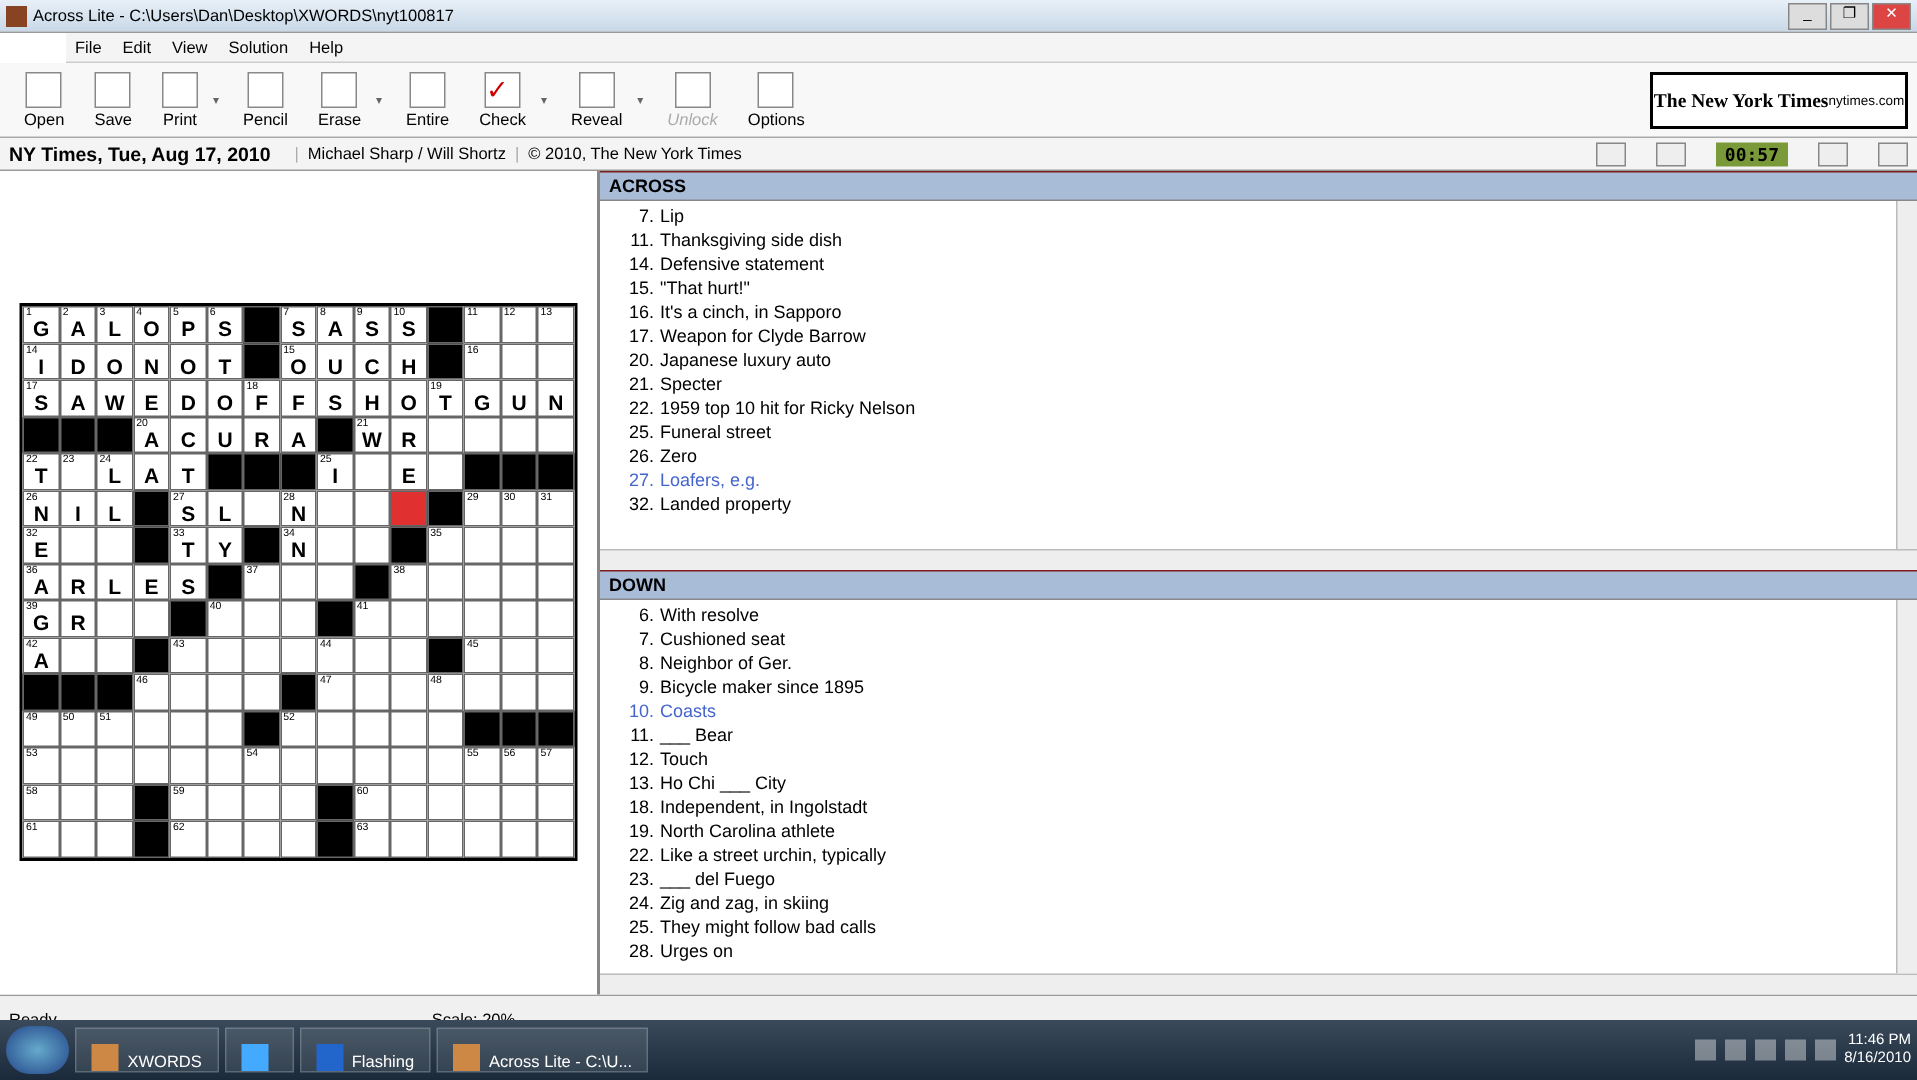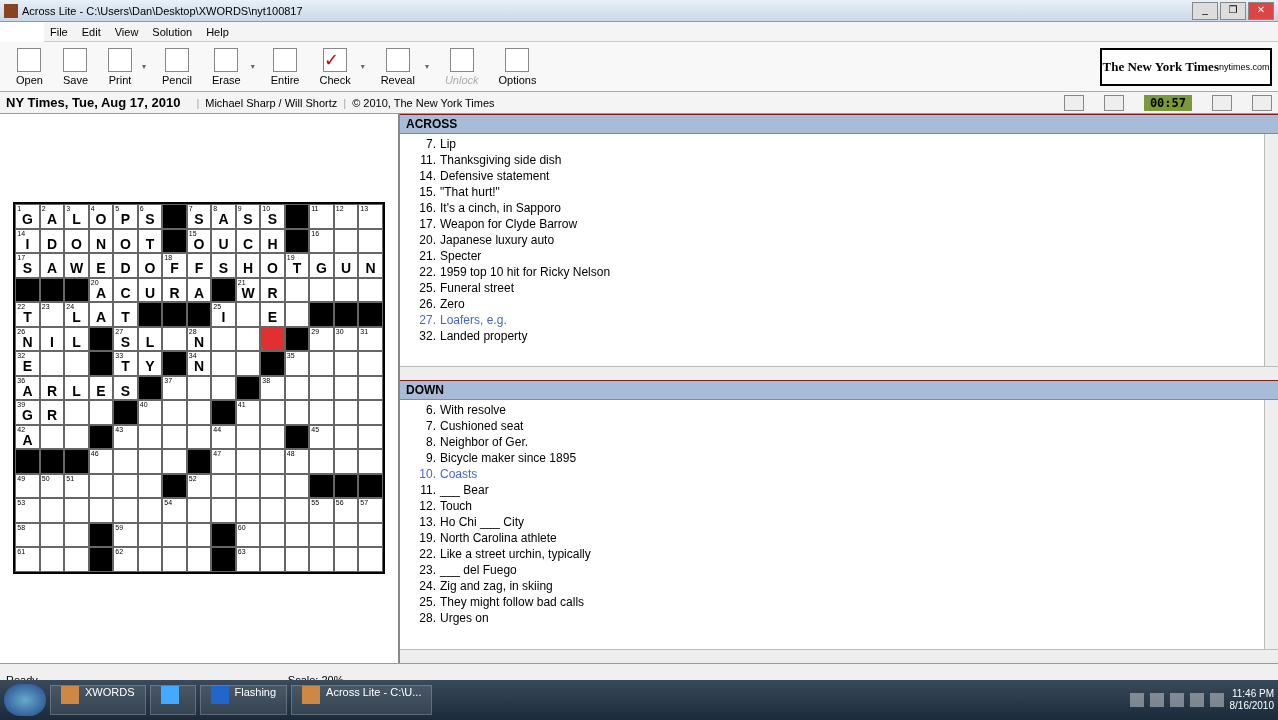--- a/index.html
+++ b/index.html
@@ -49,21 +49,21 @@
 .clue.hl { color: #4466cc; }
 .cn { min-width: 24px; text-align: right; margin-right: 4px; }
 .sb-v { position: absolute; right: 0; top: 0; width: 14px; height: 100%; background: #eee; border-left: 1px solid #bbb; }
 .sb-h { height: 14px; background: #eee; border-top: 1px solid #bbb; }
 
 .status { height: 18px; background: #f0f0f0; border-top: 1px solid #999; display: flex; align-items: center; font-size: 11px; padding: 16px 6px; }
 .st-scale { margin-left: 250px; }
 
 .taskbar { height: 40px; background: linear-gradient(#3a4a5a, #1a2a3a); display: flex; align-items: center; padding: 0 4px; position: absolute; bottom: 0; width: 100%; }
 .start { width: 42px; height: 32px; border-radius: 16px; background: radial-gradient(#6ac,#248); }
-.tb-item { height: 30px; padding: 0 10px; margin-left: 4px; display: flex; align-items: flex-start; color: #fff; font-size: 11px; background: rgba(255,255,255,0.1); border: 1px solid rgba(255,255,255,0.2); }
+.tb-item { height: 30px; padding: 0 10px; margin-left: 4px; display: flex; align-items: flex-end; color: #fff; font-size: 11px; background: rgba(255,255,255,0.1); border: 1px solid rgba(255,255,255,0.2); }
 .tb-ic { width: 18px; height: 18px; background: #c84; margin-right: 6px; }
 .tray { margin-left: auto; display: flex; align-items: center; color: #fff; font-size: 10px; gap: 6px; }
 .tray-ic { width: 14px; height: 14px; background: rgba(255,255,255,0.4); }
 .clock { text-align: right; line-height: 12px; }
 </style>
 </head>
 <body>
 
 <div class="titlebar">
   <div class="titlebar-icon"></div>
@@ -534,20 +534,24 @@
         </div>
         <div class="clue">
           <span class="cn">12.</span>
           <span>Touch</span>
         </div>
         <div class="clue">
           <span class="cn">13.</span>
           <span>Ho Chi ___ City</span>
         </div>
         <div class="clue">
+          <span class="cn">18.</span>
+          <span>Independent, in Ingolstadt</span>
+        </div>
+        <div class="clue">
           <span class="cn">19.</span>
           <span>North Carolina athlete</span>
         </div>
         <div class="clue">
           <span class="cn">22.</span>
           <span>Like a street urchin, typically</span>
         </div>
         <div class="clue">
           <span class="cn">23.</span>
           <span>___ del Fuego</span>

